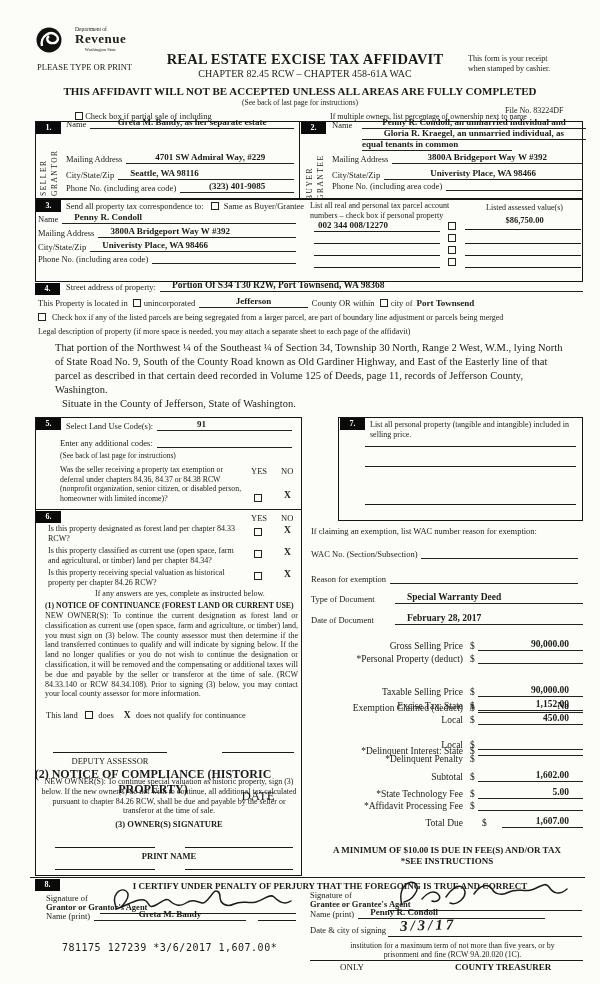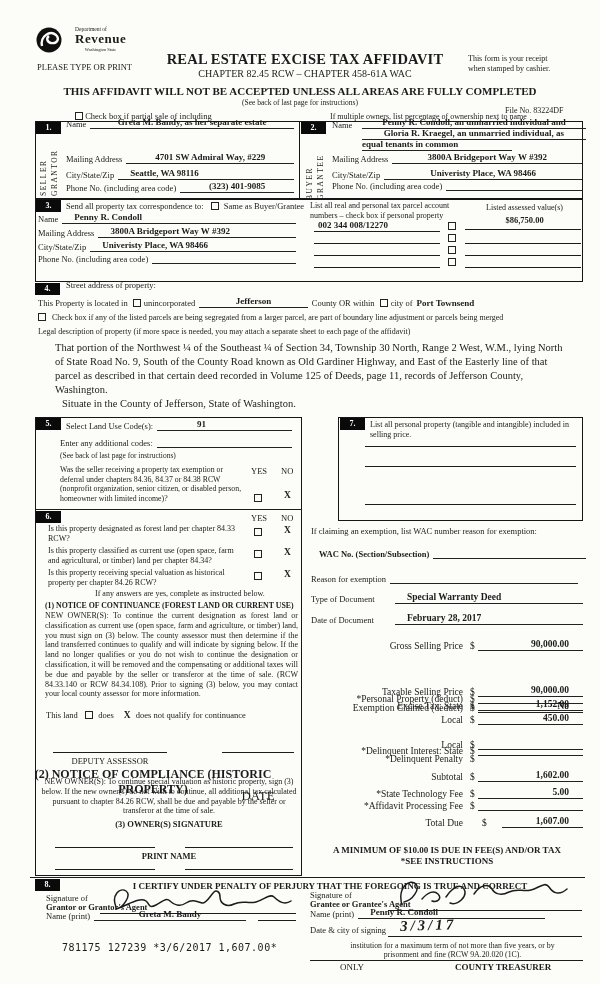--- a/index.html
+++ b/index.html
@@ -150,20 +150,21 @@
 <span class="cb abs" style="left:448px;top:246px;"></span>
 <span class="cb abs" style="left:448px;top:258px;"></span>
 <div class="hline" style="left:465px;top:229px;width:116px;"></div>
 <div class="hline" style="left:465px;top:243px;width:116px;"></div>
 <div class="hline" style="left:465px;top:255px;width:116px;"></div>
 <div class="hline" style="left:465px;top:267px;width:116px;"></div>
 
 <div class="tab" style="left:35px;top:283px;">4.</div>
 <div class="frow" style="left:66px;top:280px;width:517px;">
   <span class="lab">Street address of property:</span>
+  <span class="uline lft" style="font-size:9.5px;">Portion Of S34 T30 R2W, Port Townsend, WA  98368</span>
 </div>
 <div class="frow" style="left:38px;top:296px;width:545px;">
   <span class="lab">This Property is located in</span>
   <span class="cb" style="margin:0 3px 1px 5px;"></span>
   <span class="lab">unincorporated</span>
   <span class="uline" style="max-width:125px;">Jefferson</span>
   <span class="lab" style="margin-left:4px;">County OR  within</span>
   <span class="cb" style="margin:0 3px 1px 5px;"></span>
   <span class="lab">city of</span>
   <span class="lab b" style="margin-left:4px;font-size:9px;">Port Townsend</span>
@@ -233,21 +234,21 @@
 <div class="hline" style="left:185px;top:869px;width:108px;"></div>
 
 <div class="box" style="left:338px;top:417px;width:245px;height:104px;"></div>
 <div class="tab" style="left:340px;top:418px;">7.</div>
 <div class="abs p8" style="left:370px;top:420px;width:206px;">List all personal property (tangible and intangible) included in selling price.</div>
 <div class="hline" style="left:365px;top:446px;width:211px;"></div>
 <div class="hline" style="left:365px;top:466px;width:211px;"></div>
 <div class="hline" style="left:365px;top:504px;width:211px;"></div>
 
 <div class="abs p85" style="left:311px;top:526px;">If claiming an exemption, list WAC number reason for exemption:</div>
-<div class="frow" style="left:319px;top:549px;width:267px;font-weight:bold;">
+<div class="frow" style="left:311px;top:549px;width:267px;">
   <span class="lab">WAC No. (Section/Subsection)</span>
   <span class="uline"></span>
 </div>
 <div class="frow" style="left:311px;top:574px;width:267px;">
   <span class="lab">Reason for exemption</span>
   <span class="uline"></span>
 </div>
 <div class="frow" style="left:311px;top:592px;width:272px;">
   <span class="lab" style="width:80px;">Type of Document</span>
   <span class="uline lft" style="font-size:9.5px;">Special Warranty Deed</span>
@@ -255,21 +256,21 @@
 <div class="frow" style="left:311px;top:613px;width:272px;">
   <span class="lab" style="width:80px;">Date of Document</span>
   <span class="uline lft" style="font-size:9.5px;">February 28, 2017</span>
 </div>
 
 <div class="feerow" style="top:638px;">
     <span class="feelab">Gross Selling Price</span>
     <span class="dol">$</span>
     <span class="feeval">90,000.00</span>
   </div>
-<div class="feerow" style="top:654px;margin-top:40px;">
+<div class="feerow" style="top:654px;">
     <span class="feelab">*Personal Property (deduct)</span>
     <span class="dol">$</span>
     <span class="feeval"></span>
   </div>
 <div class="feerow" style="top:700px;">
     <span class="feelab">Exemption Claimed (deduct)</span>
     <span class="dol">$</span>
     <span class="feeval">No</span>
   </div>
 <div class="feerow" style="top:684px;">

